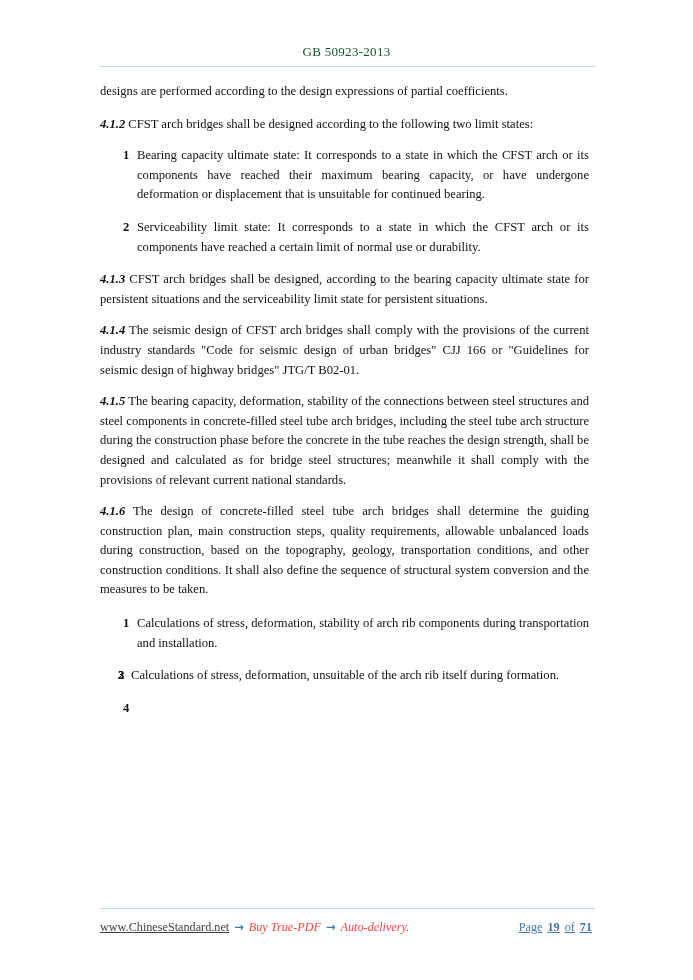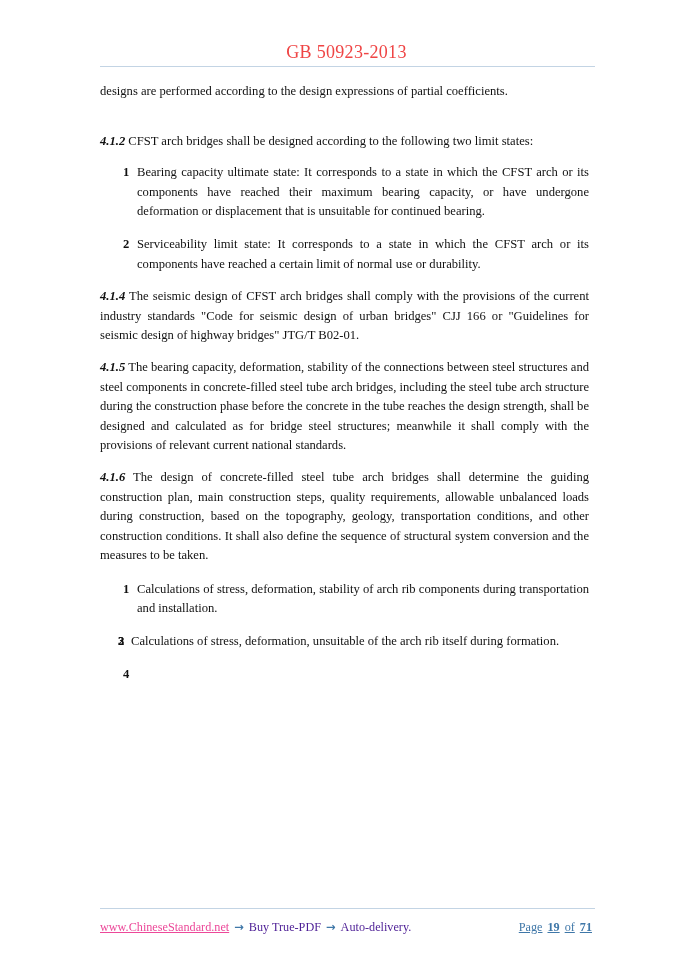--- a/index.html
+++ b/index.html
@@ -26,22 +26,22 @@
   
   .header {
     position: absolute;
     top: 0;
     left: 0;
     width: 693px;
     padding-top: 42px;
     text-align: center;
   }
   .header-title {
-    font-size: 18px;
-    color: #ef4444;
+    font-size: 13px;
+    color: #14532d;
     letter-spacing: 0.3px;
     font-family: "Liberation Serif", "DejaVu Serif", serif;
   }
   .header-rule {
     position: absolute;
     top: 66px;
     left: 100px;
     width: 495px;
     height: 1px;
     background: #c3d4e4;
@@ -58,21 +58,21 @@
     text-align: justify;
     text-justify: inter-word;
   }
 
   .para {
     margin: 0 0 12px 0;
     text-align: justify;
     text-justify: inter-word;
   }
   .para:first-child {
-    margin-bottom: 30px;
+    margin-bottom: 13px;
   }
   .clause-num {
     font-weight: bold;
     font-style: italic;
   }
 
   
   .list {
     margin: 0;
     padding: 0;
@@ -126,31 +126,32 @@
     justify-content: space-between;
     font-size: 12.2px;
     color: #3f77a8;
   }
   .footer-left {
     display: flex;
     align-items: baseline;
     white-space: nowrap;
   }
   .footer-link {
-    color: #ec4899;
+    color: #404040;
     text-decoration: underline;
   }
   .footer-arrow {
     font-weight: bold;
     margin: 0 5px;
     font-family: "DejaVu Sans", sans-serif;
     font-size: 11.5px;
   }
   .footer-sep-text {
-    color: #4c1d95;
+    color: #ef4444;
+    font-style: italic;
   }
   .footer-right {
     white-space: nowrap;
     color: #3f77a8;
     text-decoration: underline;
   }
   .footer-right .num {
     font-weight: bold;
     margin: 0 3px;
   }
@@ -181,20 +182,24 @@
       <li class="list-item">
         <span class="marker">1</span>
         <span>Bearing capacity ultimate state: It corresponds to a state in which the CFST arch or its components have reached their maximum bearing capacity, or have undergone deformation or displacement that is unsuitable for continued bearing.</span>
       </li>
       <li class="list-item">
         <span class="marker">2</span>
         <span>Serviceability limit state: It corresponds to a state in which the CFST arch or its components have reached a certain limit of normal use or durability.</span>
       </li>
     </ul>
 
+    <p class="para">
+      <span class="clause-num">4.1.3</span>
+      <span>CFST arch bridges shall be designed, according to the bearing capacity ultimate state for persistent situations and the serviceability limit state for persistent situations.</span>
+    </p>
 
     <p class="para">
       <span class="clause-num">4.1.4</span>
       <span>The seismic design of CFST arch bridges shall comply with the provisions of the current industry standards "Code for seismic design of urban bridges" CJJ 166 or "Guidelines for seismic design of highway bridges" JTG/T B02-01.</span>
     </p>
 
     <p class="para">
       <span class="clause-num">4.1.5</span>
       <span>The bearing capacity, deformation, stability of the connections between steel structures and steel components in concrete-filled steel tube arch bridges, including the steel tube arch structure during the construction phase before the concrete in the tube reaches the design strength, shall be designed and calculated as for bridge steel structures; meanwhile it shall comply with the provisions of relevant current national standards.</span>
     </p>

